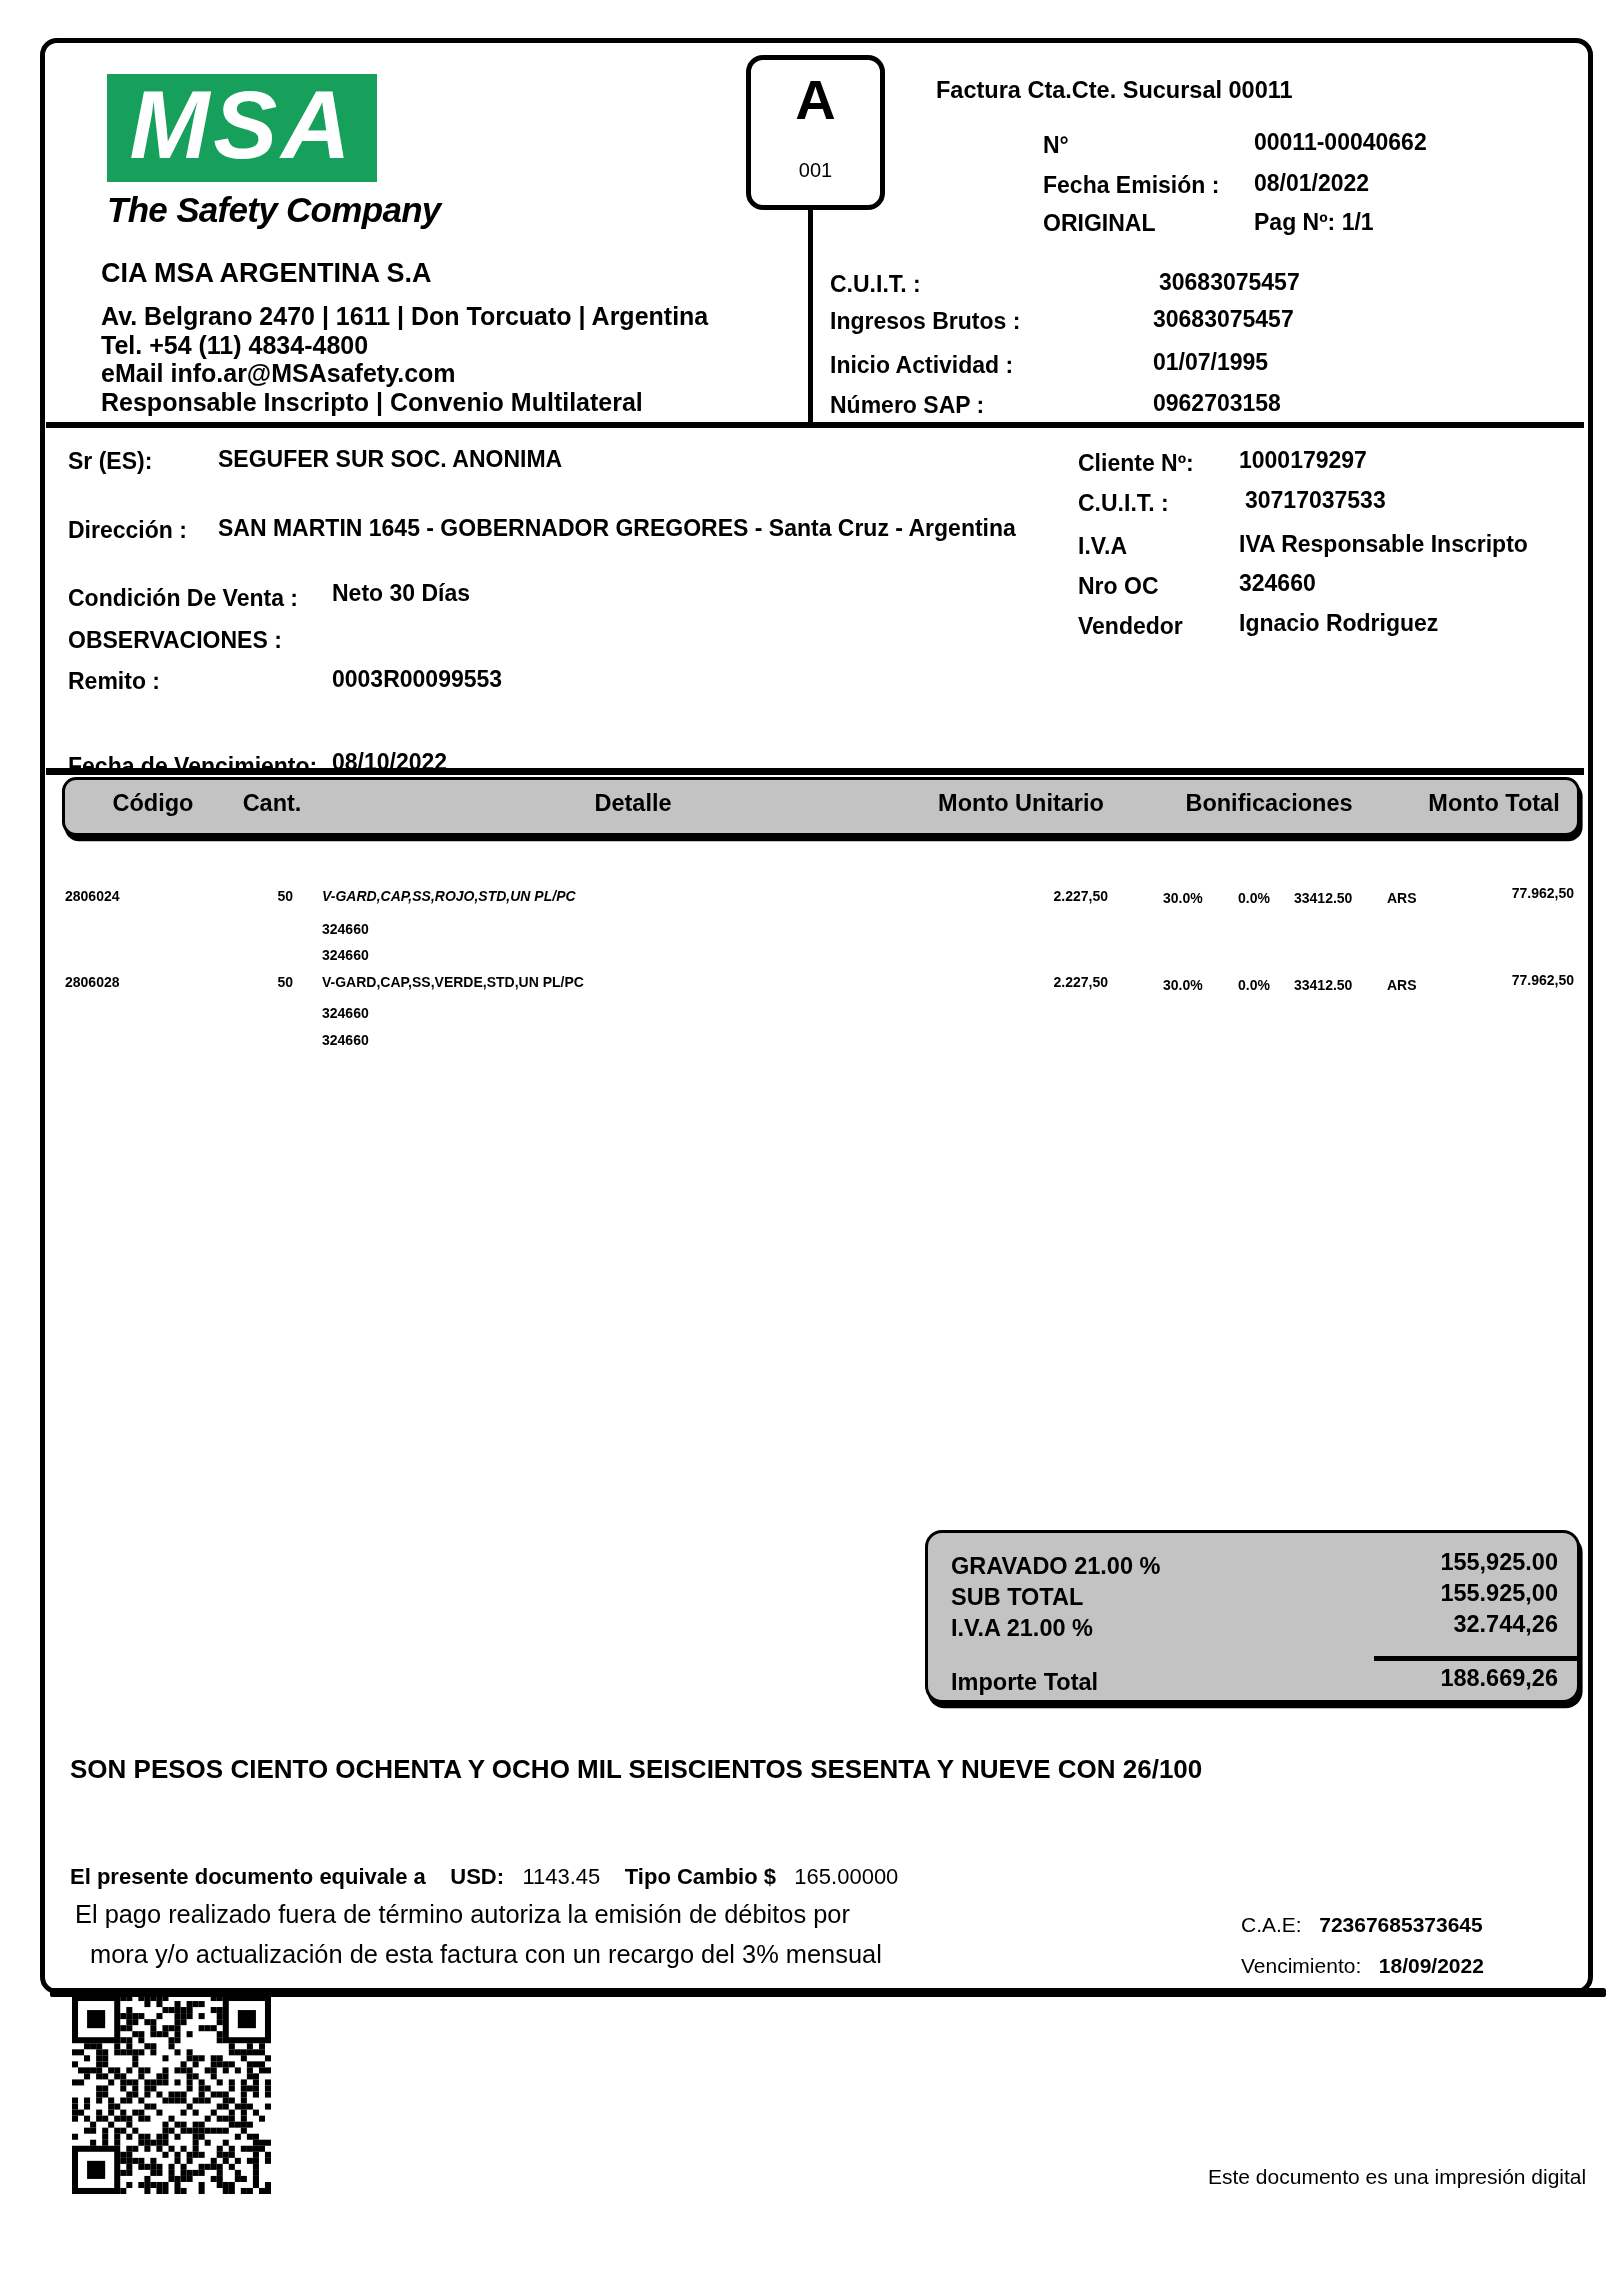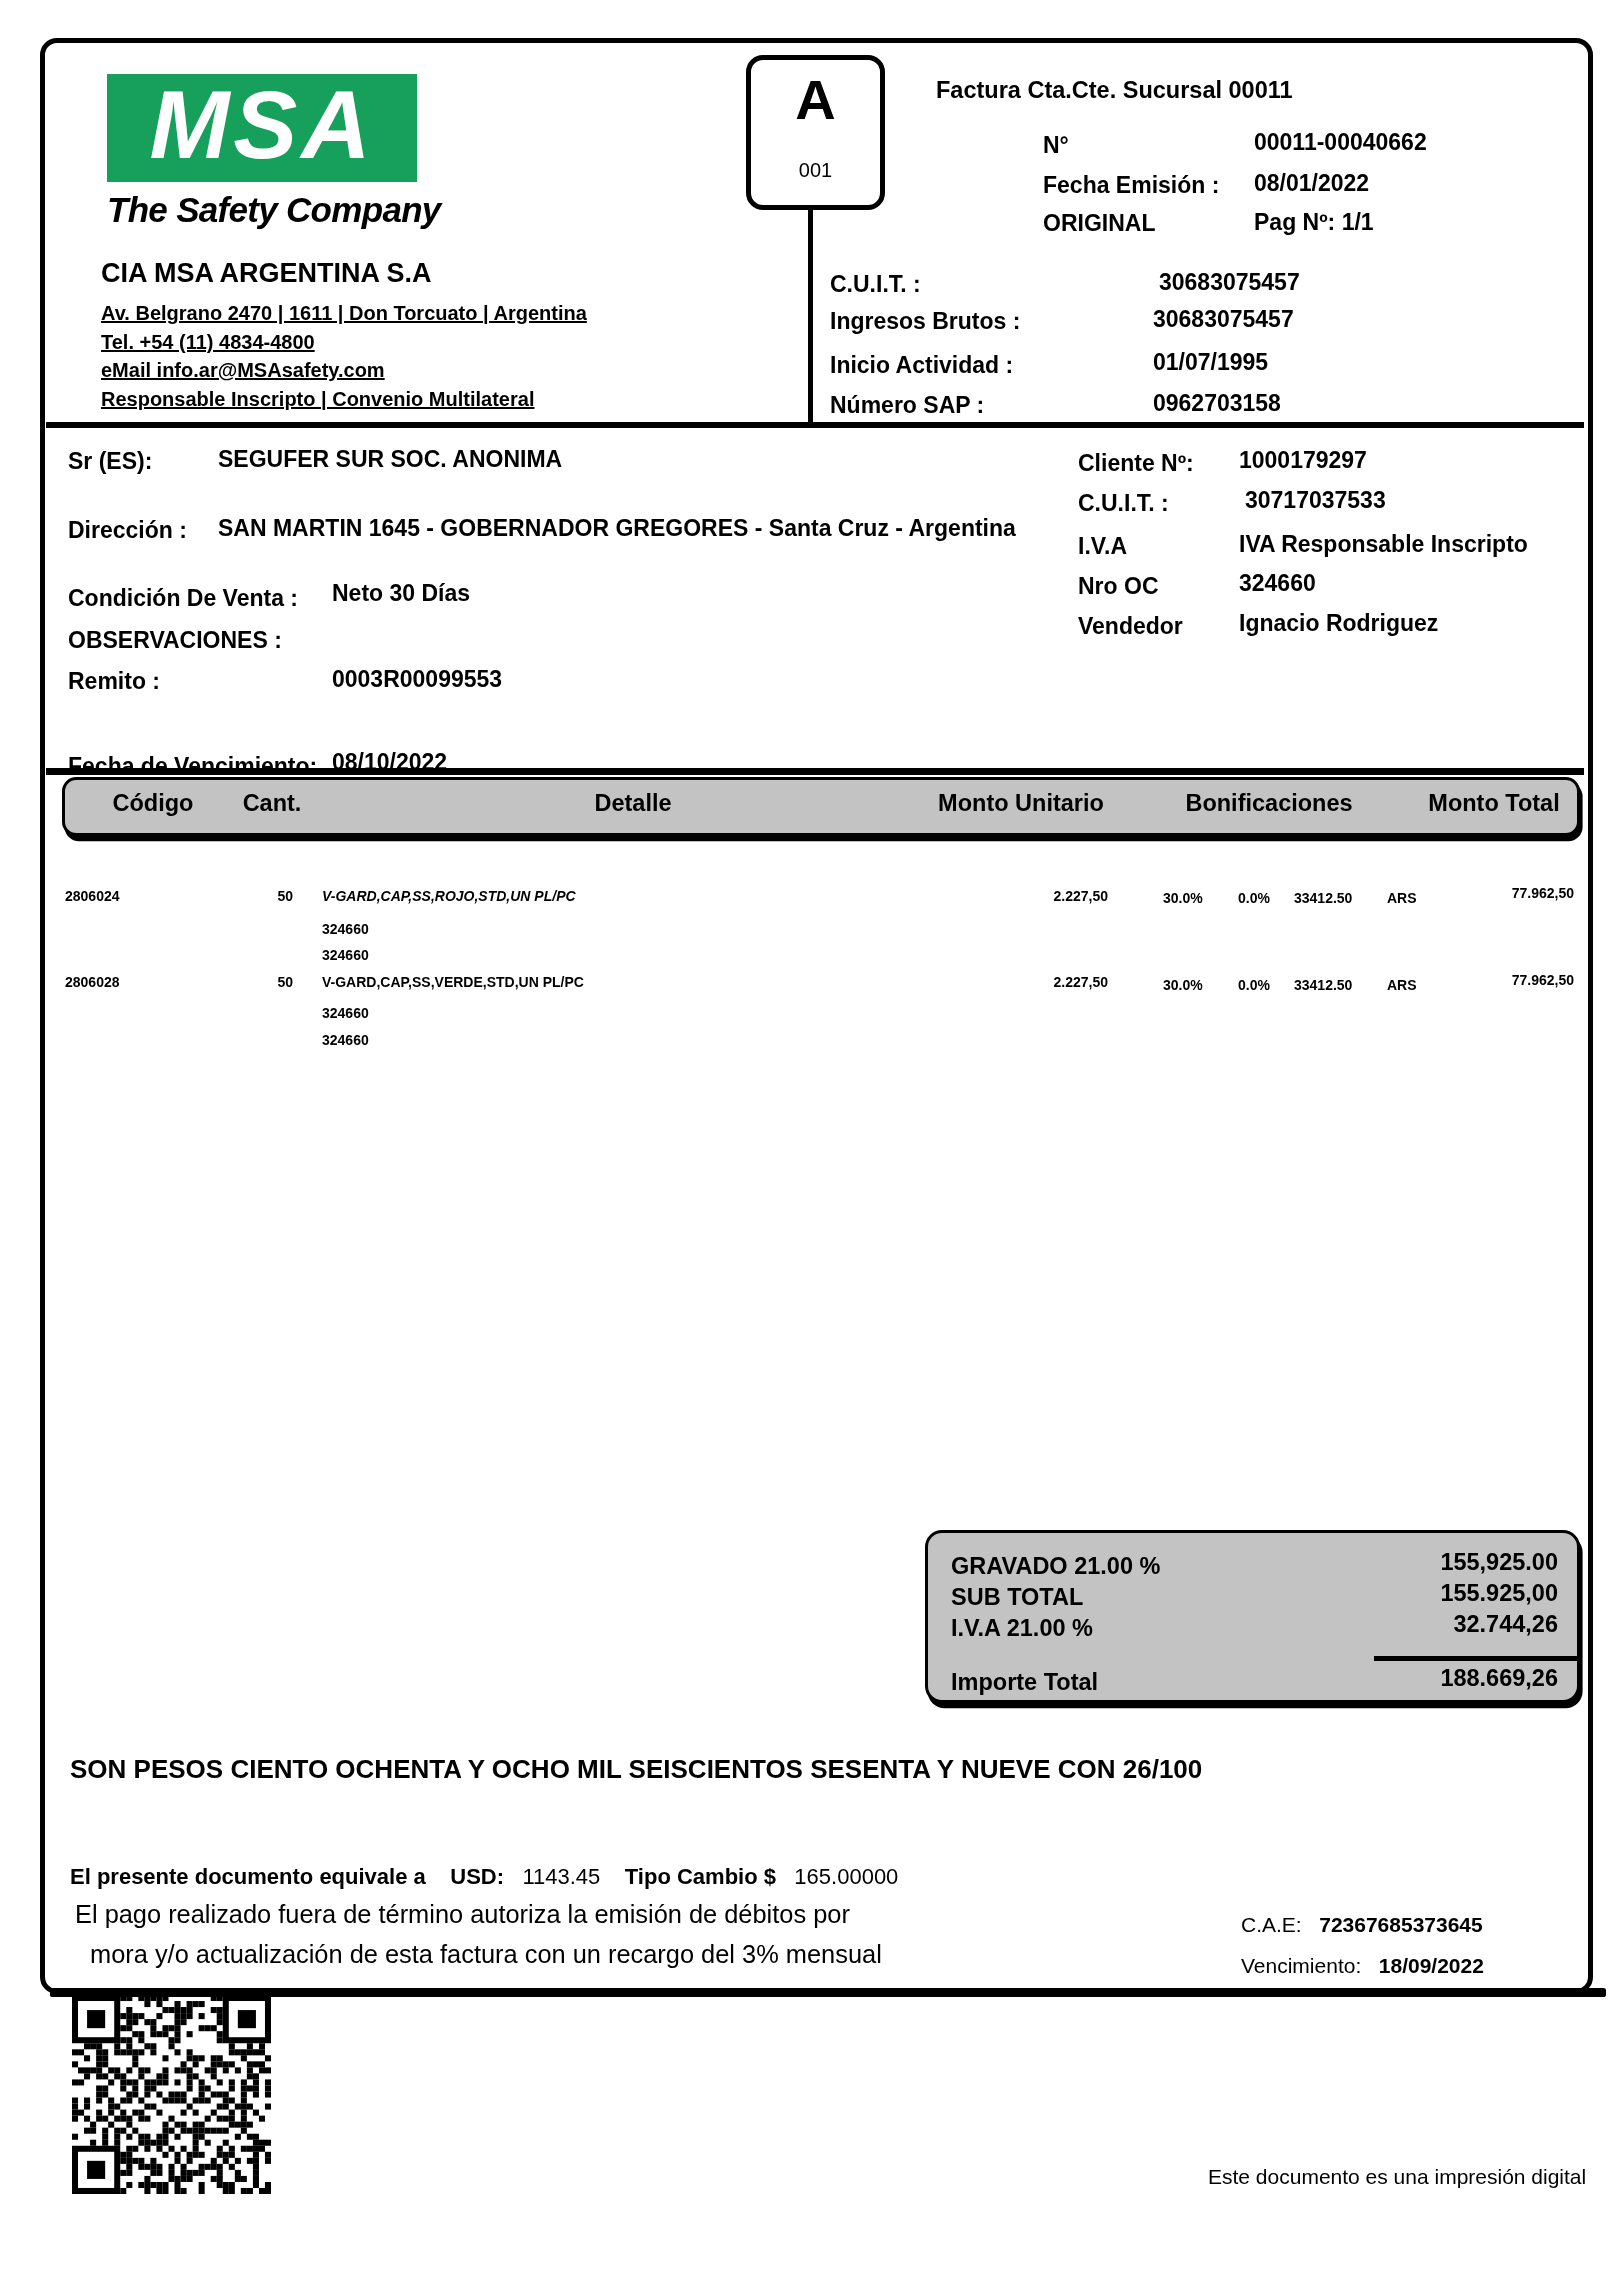--- a/index.html
+++ b/index.html
@@ -15,30 +15,30 @@
   }
   .hline{background:#000;height:5.9px;}
   .vline{background:#000;width:4.6px;}
   .doc-letter-box{
     left:746px;top:55px;width:129px;height:145px;background:#fff;
     border:5.2px solid #000;border-radius:17px;text-align:center;
   }
   .doc-letter{font-size:56px;font-weight:bold;line-height:1;margin-top:11.7px;}
   .doc-code{font-size:20px;margin-top:31px;}
   .logo-green{
-    left:107px;top:74px;width:310px;height:108px;background:#17A05B;
+    left:107px;top:74px;width:270px;height:108px;background:#17A05B;
     display:flex;align-items:center;justify-content:center;
   }
   .logo-word{
     color:#fff;font-size:96px;font-weight:bold;font-style:italic;
     letter-spacing:3.9px;line-height:1;transform:translateY(-2.6px);
   }
   .logo-tagline{left:107px;top:190px;font-size:35px;font-weight:bold;font-style:italic;letter-spacing:-0.7px;}
   .company-name{left:101px;top:258px;font-size:27px;font-weight:bold;}
-  .addr{font-size:20px;font-weight:bold;text-decoration:underline;}
+  .addr{font-size:25px;font-weight:bold;}
   .lab{font-size:23px;font-weight:bold;}
   .val{font-size:23px;font-weight:bold;}
   .hdr-title{font-size:23.5px;font-weight:bold;}
   .bar{
     background:#C3C3C3;border:3.9px solid #000;border-radius:14.3px;
     box-shadow:2.6px 5.2px 0 #000;
   }
   .thead-cell{top:790px;font-size:23.5px;font-weight:bold;transform:translateX(-50%);white-space:nowrap;}
   .cell{font-size:14px;font-weight:bold;white-space:nowrap;}
   .right{text-align:right;}

